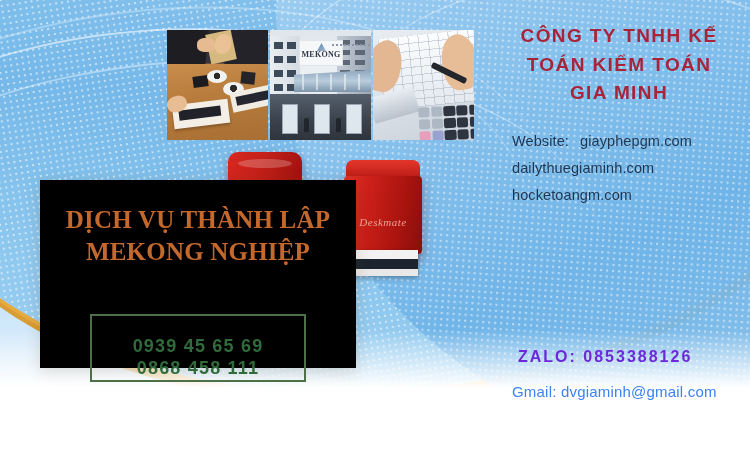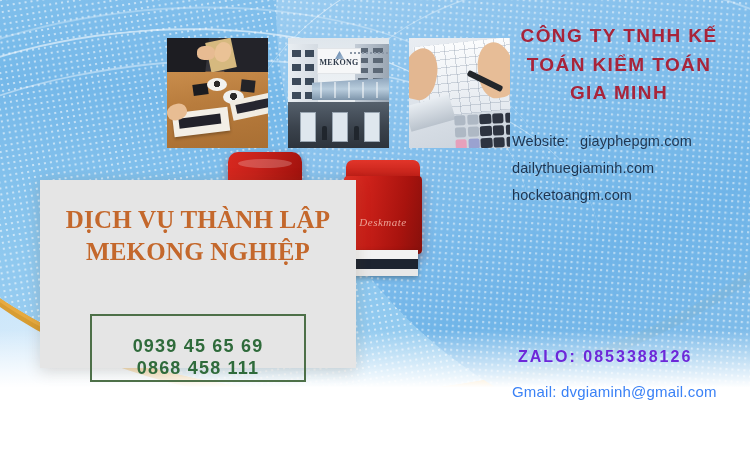--- a/index.html
+++ b/index.html
@@ -62,21 +62,21 @@
   .sw4 { left:300px;  top:-20px; width:640px; height:470px; transform:rotate(8deg);  opacity:.45; }
   .sw5 { left:-260px; top:10px;  width:820px; height:470px; transform:rotate(-7deg); opacity:.4; }
 
   
   .white-base {
     position:absolute; left:0; bottom:0; width:750px; height:120px;
     background:linear-gradient(180deg, rgba(255,255,255,0) 0%, #ffffff 48%);
   }
 
   
-  .photos { position:absolute; left:167px; top:38px; display:flex; gap:20px; z-index:6; }
+  .photos { position:absolute; left:167px; top:30px; display:flex; gap:2px; z-index:6; }
   .photo { width:101px; height:110px; position:relative; overflow:hidden; background:#cfd6dd; }
 
   
   .ph1 { background:linear-gradient(180deg,#2b2b30 0%,#35353c 30%, #b5783b 31%, #c98a47 62%, #d9a266 100%); }
   .ph1 .tabletop { position:absolute; left:0; top:34px; width:100%; height:76px;
     background:linear-gradient(172deg,#c98d4c 0%, #b87c3d 40%, #a96f33 100%); }
   .ph1 .suitA { position:absolute; left:-4px; top:0; width:44px; height:36px; background:#1d1d22; transform:skewX(-6deg); }
   .ph1 .suitB { position:absolute; left:56px; top:0; width:50px; height:36px; background:#232329; transform:skewX(5deg); }
   .ph1 .handA { position:absolute; left:30px; top:8px; width:18px; height:14px; background:#e7bb92; border-radius:40%; }
   .ph1 .handB { position:absolute; left:48px; top:4px; width:16px; height:20px; background:#eac296; border-radius:45%; transform:rotate(18deg); }
@@ -160,21 +160,21 @@
   }
   .stamp-b .plate {
     position:absolute; left:4px; top:90px; width:70px; height:26px;
     background:linear-gradient(180deg,#f2f2f2 0 34%, #1d2430 34% 74%, #e8e8e8 74% 100%);
     box-shadow:0 2px 5px rgba(0,0,0,.3);
   }
 
   
   .card {
     position:absolute; left:40px; top:180px; width:316px; height:188px; z-index:8;
-    background:#e5e5e5;
+    background:#000000;
     box-shadow:0 3px 14px rgba(90,60,30,.18);
   }
   .card-title {
     position:absolute; left:0; right:0; top:24px; text-align:center;
     font-family:"Liberation Serif", serif; font-weight:700; font-size:25px;
     color:#c4682c; line-height:1.28; letter-spacing:.2px;
   }
   .hotline-box {
     position:absolute; left:50px; top:134px; width:216px; height:68px;
     border:2px solid #4d7048;

